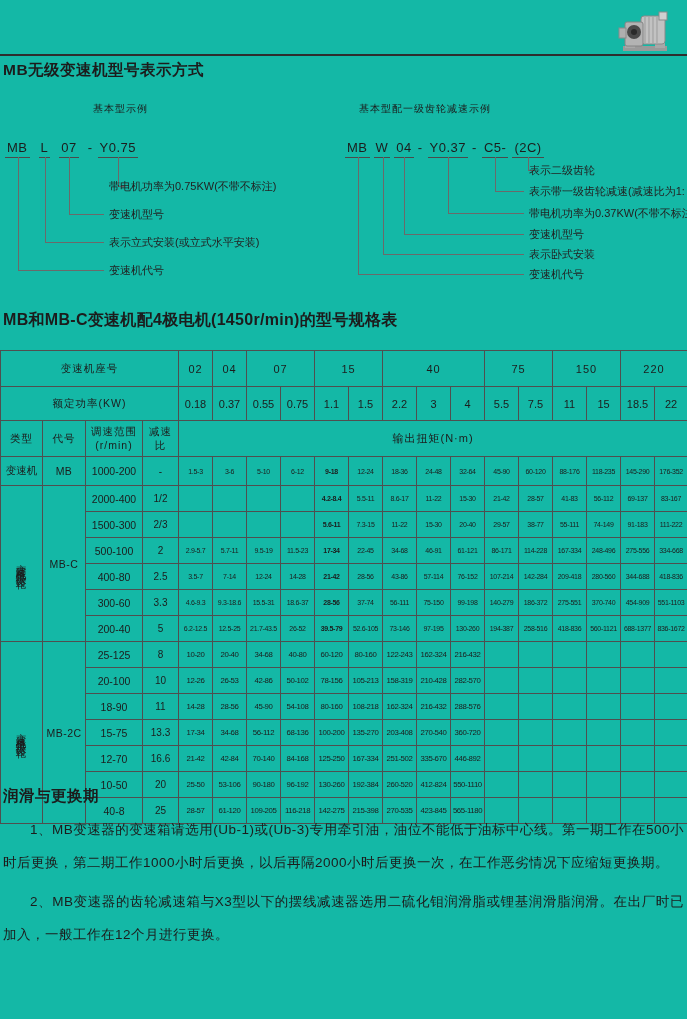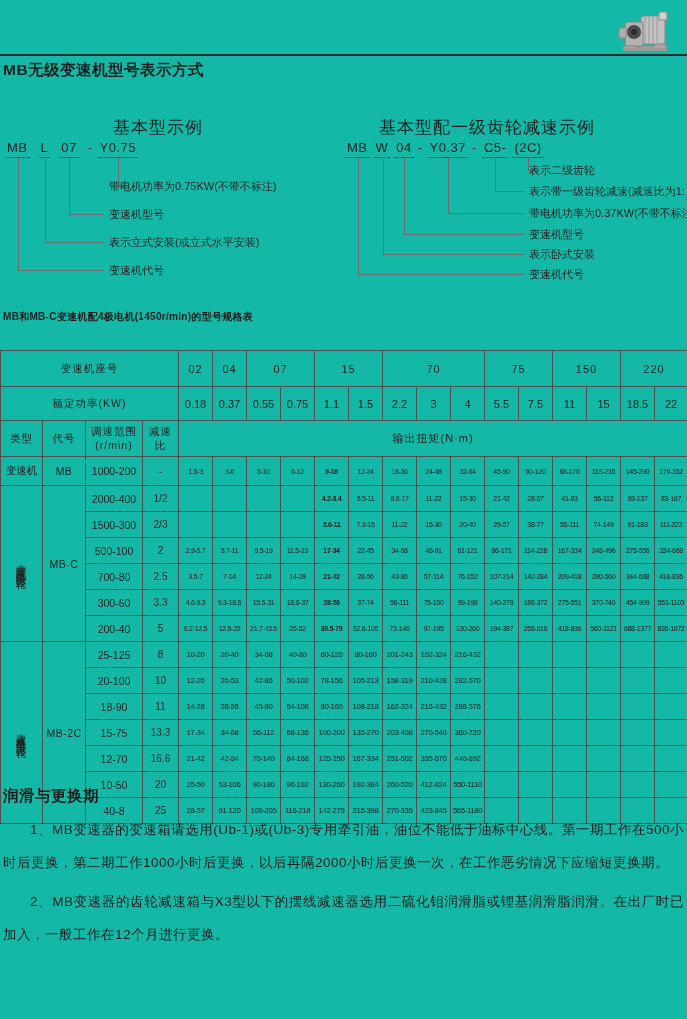--- a/index.html
+++ b/index.html
@@ -6,31 +6,31 @@
   .page{position:relative;width:687px;height:1019px;background:#14b8a6;margin:0 auto;
         font-family:"Liberation Sans","DejaVu Sans",sans-serif;color:#1c1c1c;overflow:hidden;}
 
   .photo{position:absolute;top:8px;right:12px;width:60px;height:46px;}
   .rule{position:absolute;top:54px;left:0;width:687px;height:2px;background:#2e2e2e;}
   .main-title{position:absolute;top:60px;left:3px;margin:0;font-size:15.5px;font-weight:bold;letter-spacing:.5px;}
 
   .diagram{position:absolute;top:98px;height:190px;}
   .dg-left{left:5px;width:332px;}
   .dg-right{left:345px;width:342px;}
-  .dg-heading{position:absolute;top:18px;font-size:17px;letter-spacing:1px;margin-left:20px;}
+  .dg-heading{position:absolute;top:4px;font-size:10px;letter-spacing:1px;}
   .dg-left .dg-heading{left:88px;}
   .dg-right .dg-heading{left:14px;}
   .model-row{position:absolute;top:42px;left:0;font-size:13px;letter-spacing:.5px;white-space:nowrap;}
   .token{display:inline-block;border-bottom:1px solid #4a4a4a;padding:0 2px 2px;margin-right:9px;}
   .dg-right .token{margin-right:4px;}
   .token.nl{border-bottom:none;margin-right:5px;padding:0 0 2px;}
   .connector{position:absolute;border-left:1px solid #6a6a6a;border-bottom:1px solid #6a6a6a;}
   .callout-label{position:absolute;font-size:11px;line-height:16px;white-space:nowrap;color:#222;}
 
-  .table-title{position:absolute;top:310px;left:3px;margin:0;font-size:10px;font-weight:bold;letter-spacing:.3px;}
+  .table-title{position:absolute;top:310px;left:3px;margin:0;font-size:16px;font-weight:bold;letter-spacing:.3px;}
   .table-wrap{position:absolute;top:350px;left:0;width:687px;}
   table{border-collapse:collapse;table-layout:fixed;width:687px;}
   td{border:1px solid #4f4f4f;text-align:center;vertical-align:middle;padding:0;overflow:hidden;color:#1c1c1c;}
   tr.h1{height:36px;} tr.h2{height:34px;} tr.h3{height:36px;padding-left:30px;} tr.rmb{height:29px;} tr.rc{height:26px;}
   .hc{font-size:11px;letter-spacing:1px;}
   .hz{font-size:10.5px;letter-spacing:1px;line-height:1.25;}
   .pw{font-size:11px;letter-spacing:0;}
   .typ{font-size:10.5px;}
   .vert{writing-mode:vertical-rl;text-orientation:upright;font-size:10.5px;letter-spacing:2px;padding:4px 0;}
   .code{font-size:10.5px;letter-spacing:.5px;}
@@ -125,21 +125,21 @@
           <col style="width: 34px;">
           <col style="width: 33px;">
         </colgroup>
       <tbody>
           <tr class="h1">
             <td class="hz" colspan="4">变速机座号</td>
             <td class="hc" colspan="1">02</td>
             <td class="hc" colspan="1">04</td>
             <td class="hc" colspan="2">07</td>
             <td class="hc" colspan="2">15</td>
-            <td class="hc" colspan="3">70</td>
+            <td class="hc" colspan="3">40</td>
             <td class="hc" colspan="2">75</td>
             <td class="hc" colspan="2">150</td>
             <td class="hc" colspan="2">220</td>
           </tr>
           <tr class="h2">
             <td class="hz" colspan="4">额定功率(KW)</td>
             <td class="pw">0.18</td>
             <td class="pw">0.37</td>
             <td class="pw">0.55</td>
             <td class="pw">0.75</td>
@@ -236,21 +236,21 @@
             <td class="v1">46-91</td>
             <td class="v1">61-121</td>
             <td class="v1">86-171</td>
             <td class="v1">114-228</td>
             <td class="v1">167-334</td>
             <td class="v1">248-496</td>
             <td class="v1">275-556</td>
             <td class="v1">334-668</td>
           </tr>
           <tr class="rc">
-            <td class="rng">700-80</td>
+            <td class="rng">400-80</td>
             <td class="rat">2.5</td>
             <td class="v1">3.5-7</td>
             <td class="v1">7-14</td>
             <td class="v1">12-24</td>
             <td class="v1">14-28</td>
             <td class="v1 em">21-42</td>
             <td class="v1">28-56</td>
             <td class="v1">43-86</td>
             <td class="v1">57-114</td>
             <td class="v1">76-152</td>
@@ -303,21 +303,21 @@
             <td class="vert" rowspan="7">变速机带二级齿轮</td>
             <td class="code" rowspan="7">MB-2C</td>
             <td class="rng">25-125</td>
             <td class="rat">8</td>
             <td class="v2">10-20</td>
             <td class="v2">20-40</td>
             <td class="v2">34-68</td>
             <td class="v2">40-80</td>
             <td class="v2">60-120</td>
             <td class="v2">80-160</td>
-            <td class="v2">201-243</td>
+            <td class="v2">122-243</td>
             <td class="v2">162-324</td>
             <td class="v2">216-432</td>
             <td class="v2"></td>
             <td class="v2"></td>
             <td class="v2"></td>
             <td class="v2"></td>
             <td class="v2"></td>
             <td class="v2"></td>
           </tr>
           <tr class="rc">

